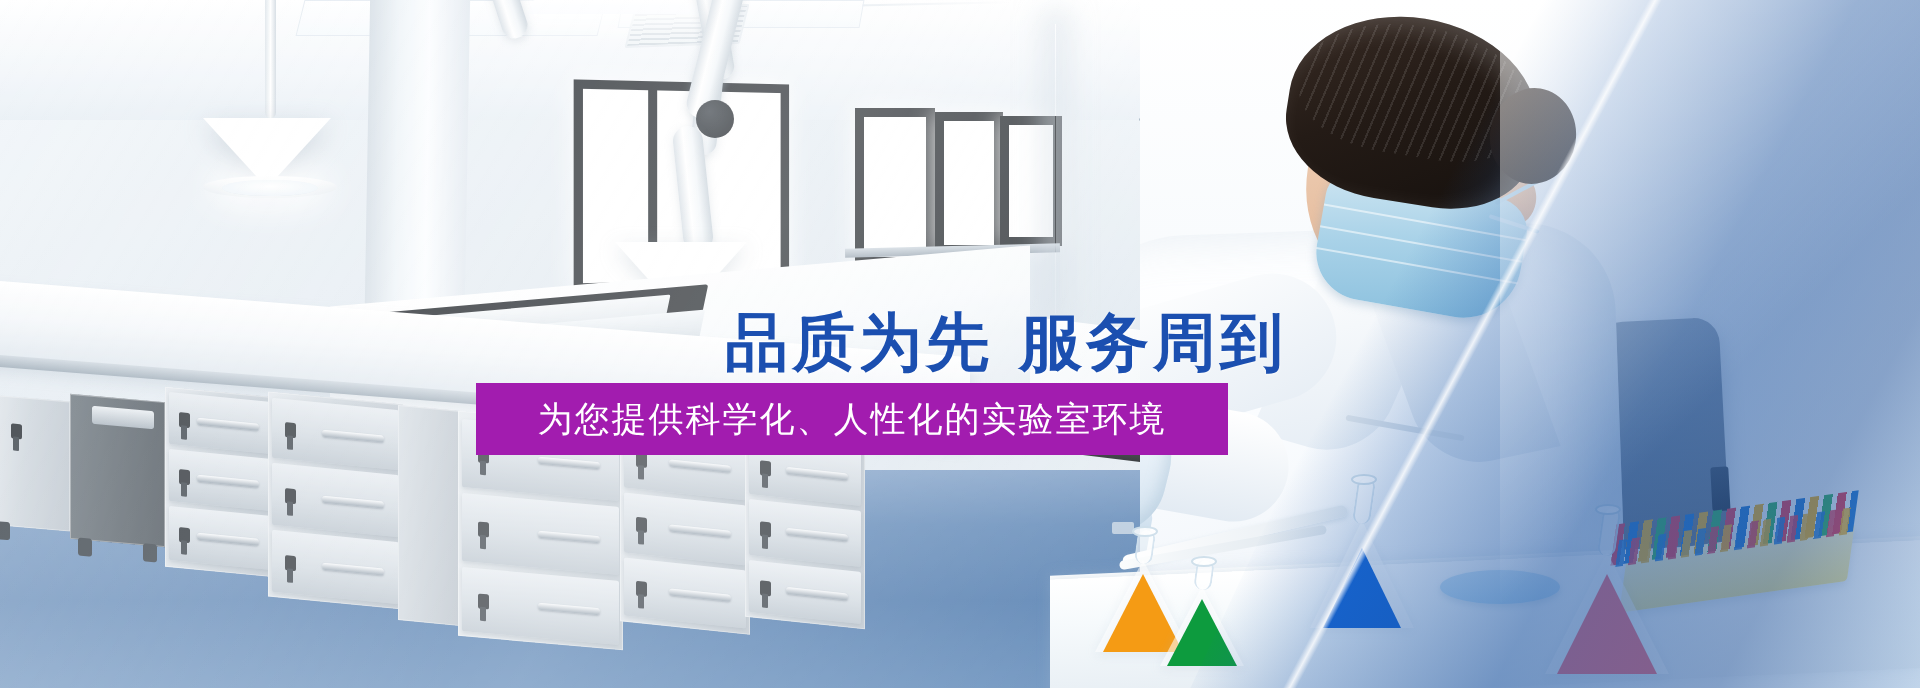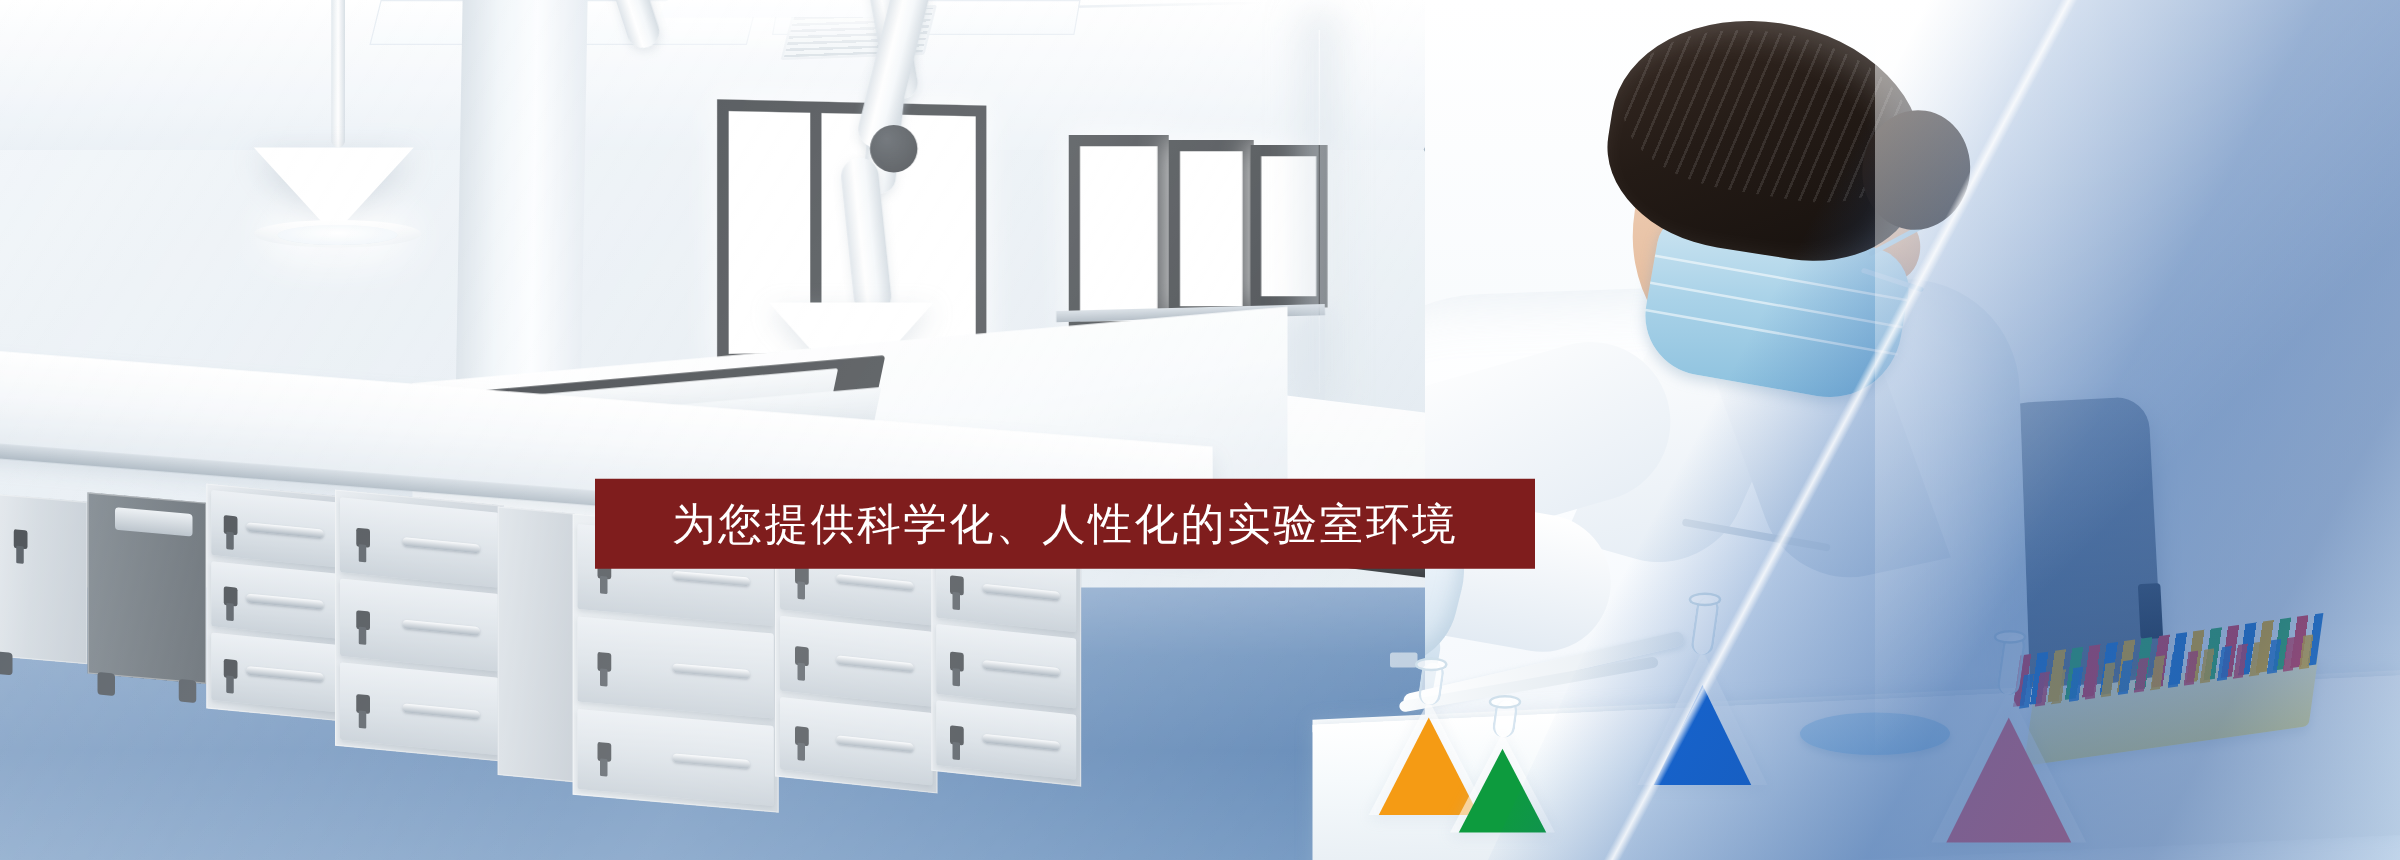--- a/index.html
+++ b/index.html
@@ -656,21 +656,21 @@
   }
   .headline{
     position:absolute;left:725px;top:300px;
     font-family:"DejaVu Sans","Liberation Sans",sans-serif;
     font-size:63px;font-weight:bold;letter-spacing:4px;white-space:nowrap;
     color:#1b4fb0;
     text-shadow:0 1px 3px rgba(255,255,255,.65);
   }
   .greenbar{
     position:absolute;left:476px;top:383px;width:752px;height:72px;
-    background:#7f1d1d;
+    background:#a21caf;
     display:flex;align-items:center;justify-content:center;
   }
   .greenbar span{
     font-family:"DejaVu Sans","Liberation Sans",sans-serif;
     font-size:35px;color:#ffffff;letter-spacing:2px;white-space:nowrap;
   }
 </style>
 </head>
 <body>
 
@@ -933,18 +933,19 @@
       <div class="liq"></div>
       <div class="neck"></div>
       <div class="lip"></div>
   </div>
 
   <div class="blue-wedge"></div>
   <div class="edge-line"></div>
   <div class="blue-wedge2"></div>
 
   <div class="copy">
+    <div class="headline">品质为先 服务周到</div>
     <div class="greenbar">
       <span>为您提供科学化、人性化的实验室环境</span>
     </div>
   </div>
 
 </div>
 
 </body></html>

